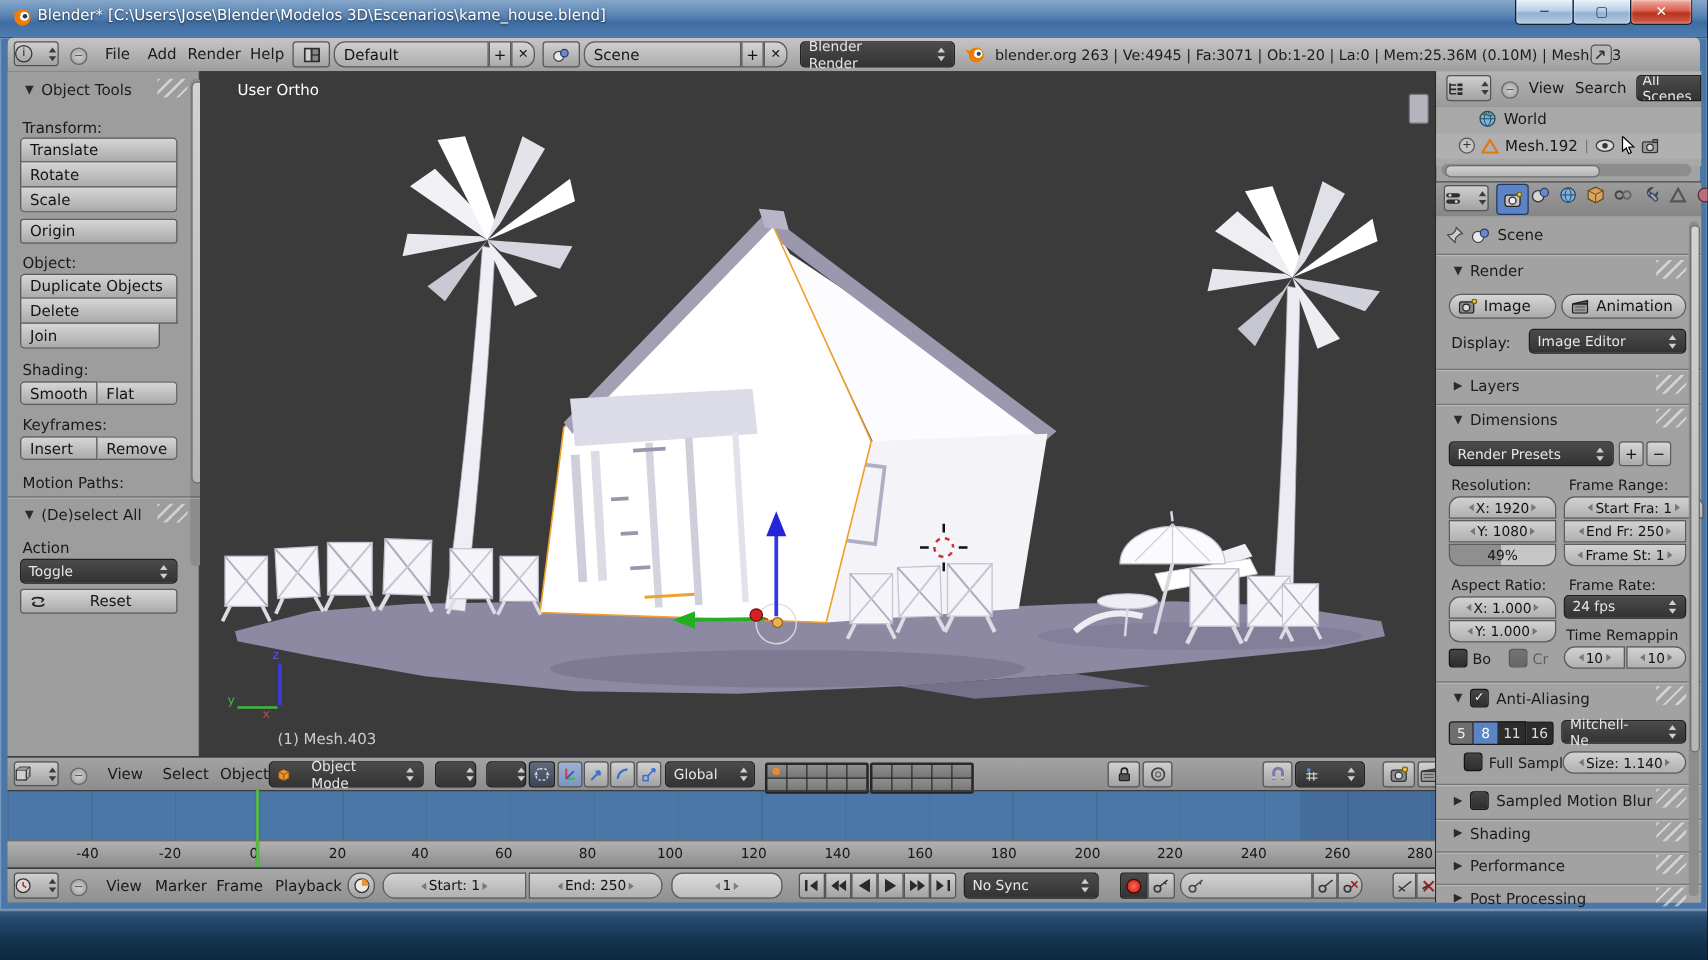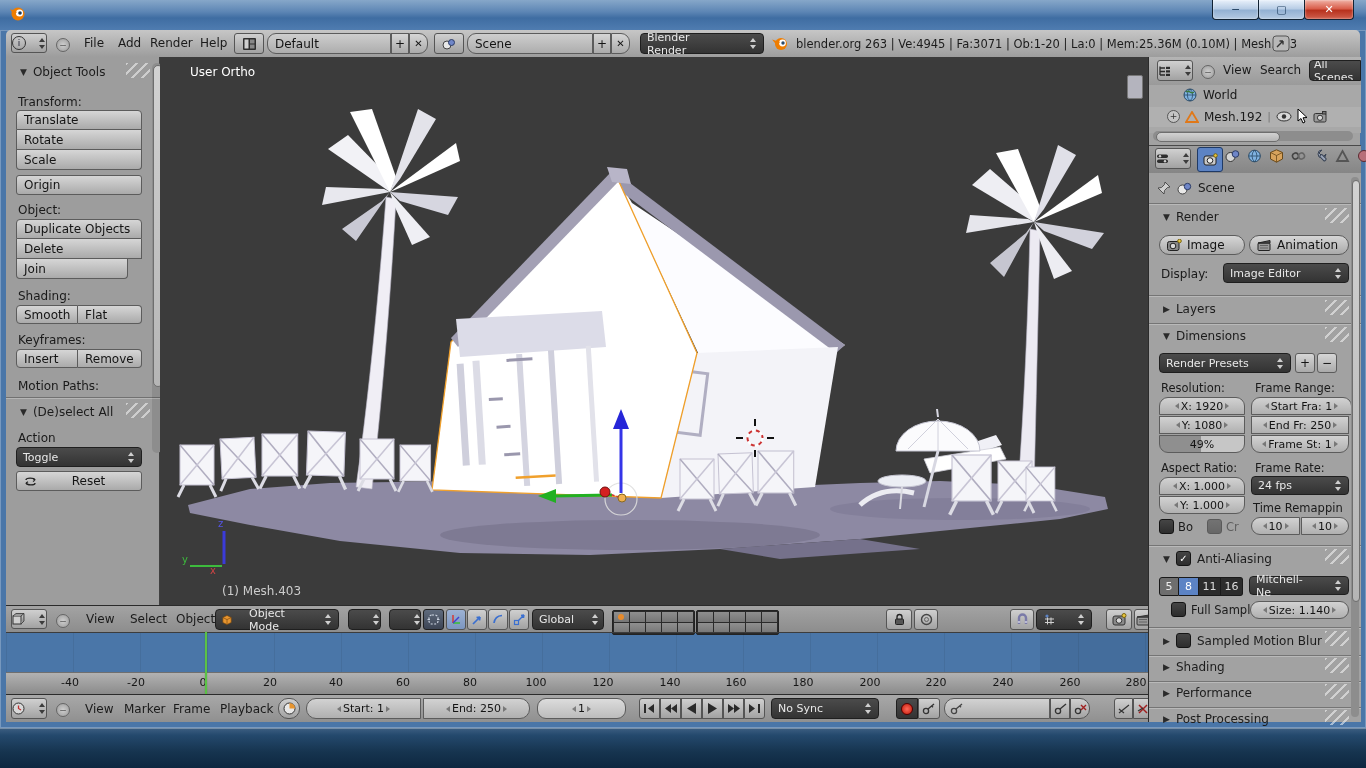--- a/index.html
+++ b/index.html
@@ -75,20 +75,21 @@
 
 <div id="stage">
 
   <div id="titlebar" class="abs">
     <svg class="abs" style="left:9px;top:5px" width="16" height="16" viewBox="0 0 16 16">
       <circle cx="9" cy="9" r="6.5" fill="#ef7d00"></circle>
         <circle cx="10.5" cy="8" r="3.6" fill="#fff"></circle>
       <circle cx="11" cy="8" r="1.8" fill="#1a3a5c"></circle>
         <path d="M1 4 L8 7 L5 10 Z" fill="#ef7d00"></path>
     </svg>
+    <span id="titletext" class="abs">Blender* [C:\Users\Jose\Blender\Modelos 3D\Escenarios\kame_house.blend]</span>
     <div class="winbtn abs" id="btn-min" style="left:1212px;width:45px">─</div>
     <div class="winbtn abs" id="btn-max" style="left:1258px;width:45px">▢</div>
     <div class="winbtn abs" id="btn-close" style="left:1304px;width:48px">✕</div>
   </div>
 
   <div id="frame" class="abs"></div>
 
   <div id="infobar" class="abs">
     <div class="icobtn abs" style="left:5px;top:3px;width:36px;height:20px">
       <span style="width:12px;height:12px;border:1px solid #333;border-radius:7px;color:#223;font-size:9px;line-height:12px;text-align:center">i</span>
@@ -744,21 +745,21 @@
         <i class="ra"></i>
     </div>
     <div class="pill abs" style="left:10px;top:359px;width:86px;height:18px;border-radius:0">
       <i class="la"></i>
         <span>Y: 1080</span>
         <i class="ra"></i>
     </div>
     <div class="pill abs" style="left:10px;top:378px;width:86px;height:18px;border-radius:0 0 9px 9px;background:linear-gradient(to right,#8f8f8f 49%,#c6c6c6 49%)">
       <span>49%</span>
     </div>
-    <div class="pill abs" style="left:102px;top:340px;width:101px;height:18px;border-radius:9px 9px 0 0">
+    <div class="pill abs" style="left:102px;top:340px;width:112px;height:18px;border-radius:9px 9px 0 0">
       <i class="la"></i>
         <span>Start Fra: 1</span>
         <i class="ra"></i>
     </div>
     <div class="pill abs" style="left:102px;top:359px;width:98px;height:18px;border-radius:0">
       <i class="la"></i>
         <span>End Fr: 250</span>
         <i class="ra"></i>
     </div>
     <div class="pill abs" style="left:102px;top:378px;width:98px;height:18px;border-radius:0 0 9px 9px">

